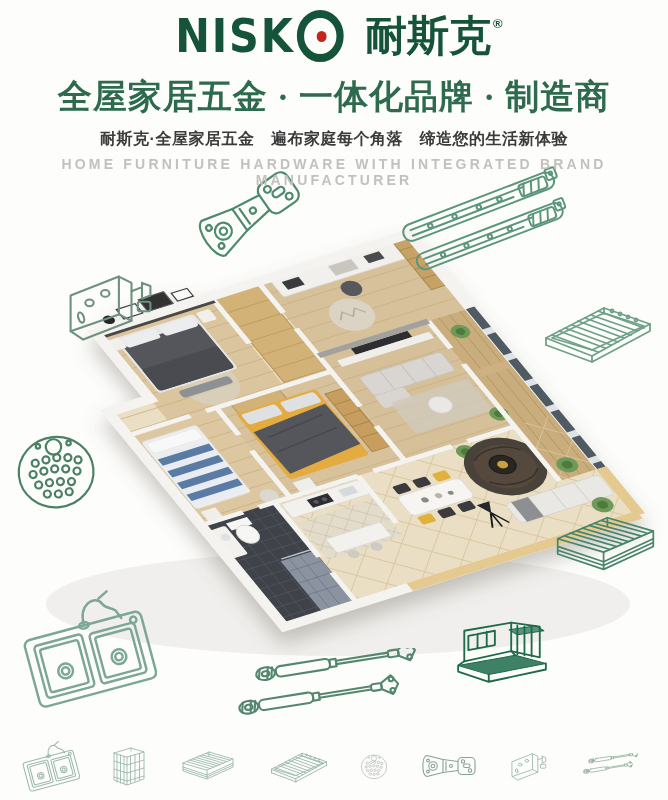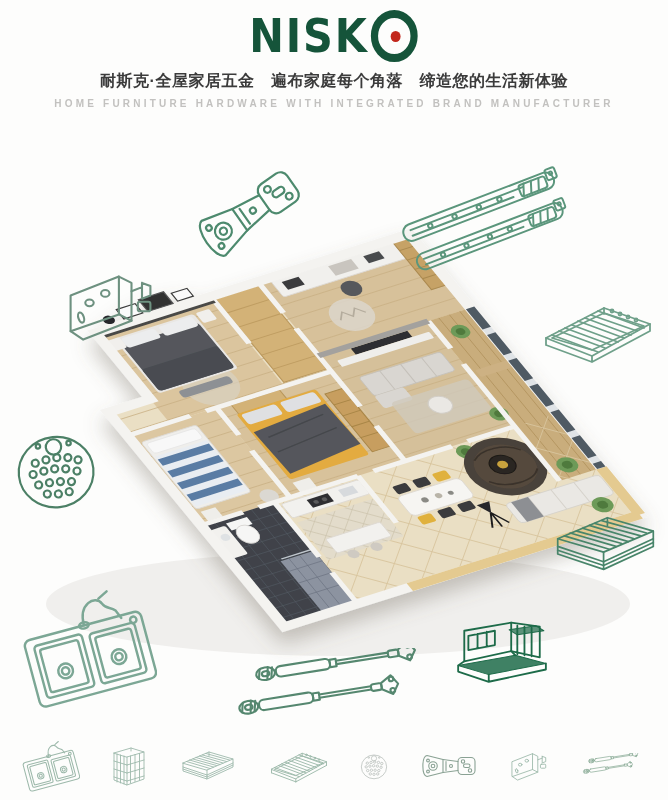--- a/index.html
+++ b/index.html
@@ -12,21 +12,21 @@
               font-weight:bold;font-size:46px;letter-spacing:2px;color:#15543a;transform:scaleX(.9);}
   .logo-o{width:36px;height:36px;border:8px solid #15543a;border-radius:50%;margin-left:3px;
           display:flex;align-items:center;justify-content:center;}
   .logo-o .hidden-letter{font-size:0;}
   .logo-o-dot{width:11px;height:11px;border-radius:50%;background:#c2271c;}
   .logo-cn{font-size:42px;font-weight:900;color:#15543a;line-height:1;}
   .logo-reg{font-size:13px;font-weight:bold;color:#15543a;vertical-align:22px;margin-left:2px;}
   .headline{margin-top:12px;font-family:"Liberation Serif","DejaVu Serif",serif;font-weight:bold;
             font-size:34px;letter-spacing:1px;color:#2e6b4e;}
   .subheadline{margin-top:9px;font-size:16px;font-weight:bold;letter-spacing:.5px;color:#3b3b3b;}
-  .eng-tagline{margin-top:6px;font-size:10px;letter-spacing:3.2px;color:#c2c1bf;font-weight:bold;}
+  .eng-tagline{margin-top:6px;font-size:14px;letter-spacing:3.2px;color:#c2c1bf;font-weight:bold;}
   
   .apartment{position:absolute;left:-2px;top:196px;width:672px;height:500px;z-index:1;}
   
   .art-layer{position:absolute;inset:0;z-index:2;pointer-events:none;}
   
   .footer-icons{position:absolute;left:0;right:0;bottom:2px;height:64px;display:flex;
                 align-items:center;justify-content:space-around;padding:0 8px;z-index:3;}
   .fcell{display:flex;align-items:center;justify-content:center;}
   svg{display:block;}
 </style>
@@ -187,21 +187,23 @@
 
   <div class="header">
     <div class="logo">
       <div class="logo-latin">
         <span>NISK</span>
         <span class="logo-o">
           <span class="hidden-letter">O</span>
           <span class="logo-o-dot"></span>
         </span>
       </div>
+      <div class="logo-cn"><span>耐斯克</span><span class="logo-reg">®</span></div>
     </div>
+    <div class="headline">全屋家居五金 · 一体化品牌 · 制造商</div>
     <div class="subheadline">耐斯克·全屋家居五金　遍布家庭每个角落　缔造您的生活新体验</div>
     <div class="eng-tagline">HOME FURNITURE HARDWARE WITH INTEGRATED BRAND MANUFACTURER</div>
   </div>
 
   <svg class="apartment" viewBox="0 0 672 500">
     <defs>
       <filter id="apt-shadow" x="-15%" y="-15%" width="130%" height="145%">
         <feDropShadow dx="0" dy="12" stdDeviation="10" flood-color="#6a6254" flood-opacity="0.35"></feDropShadow>
       </filter>
       <clipPath id="clip-wood">

